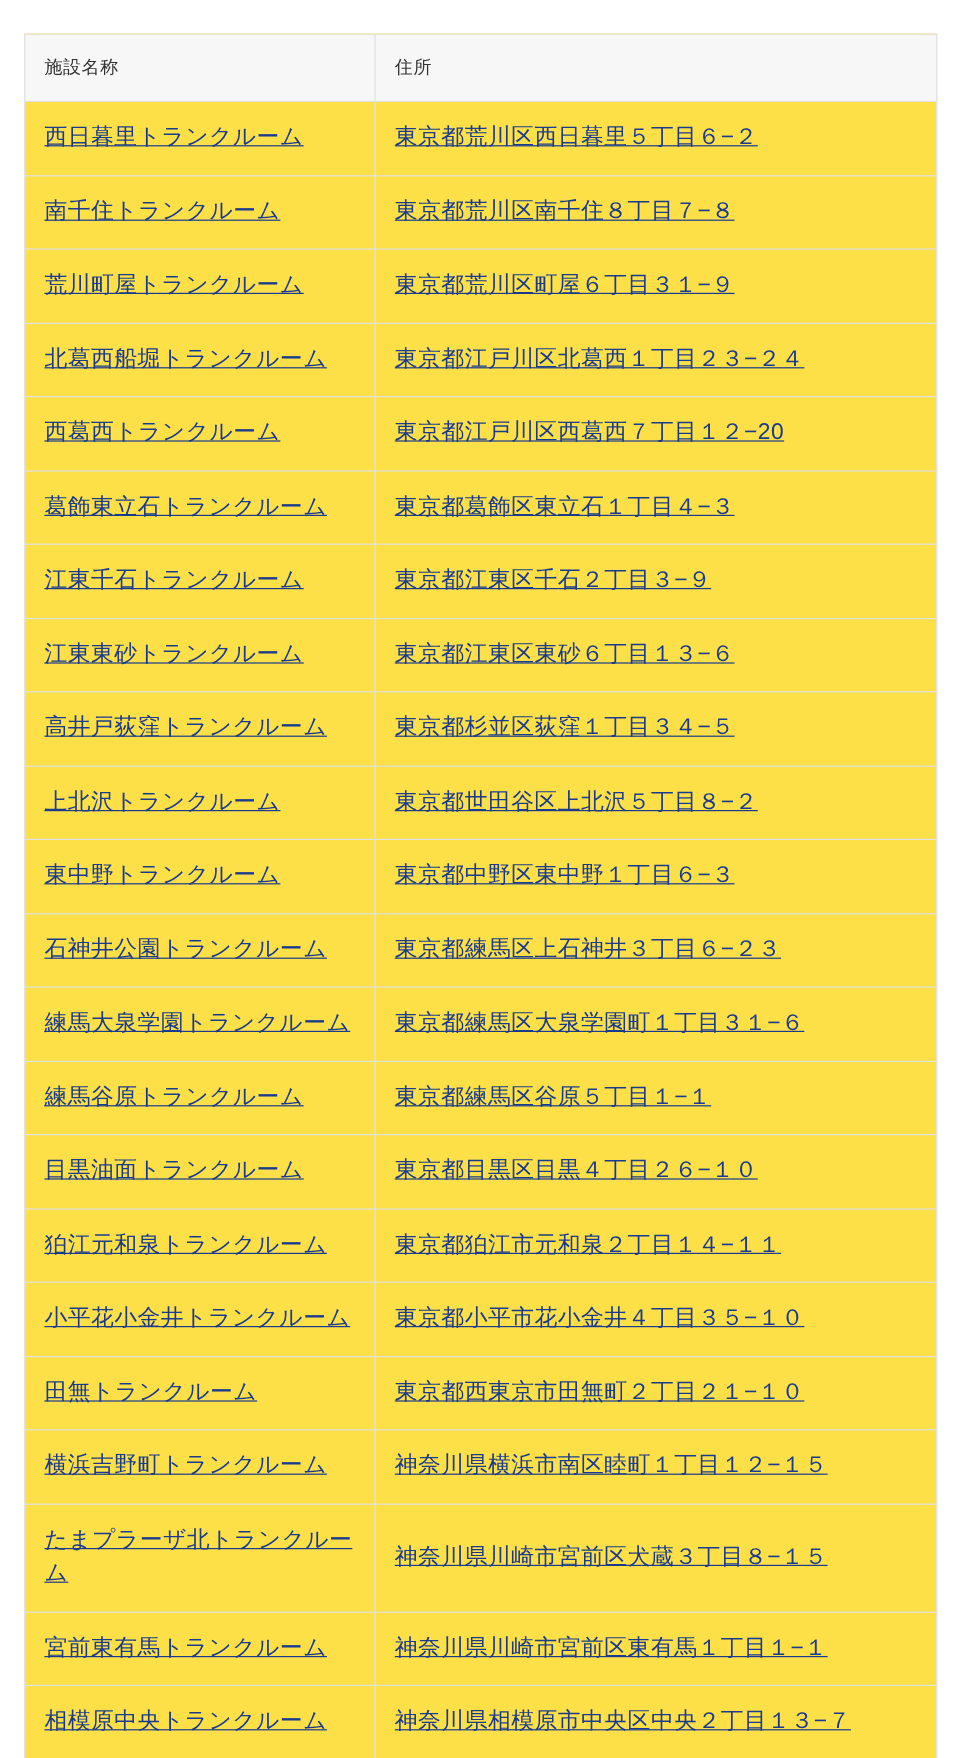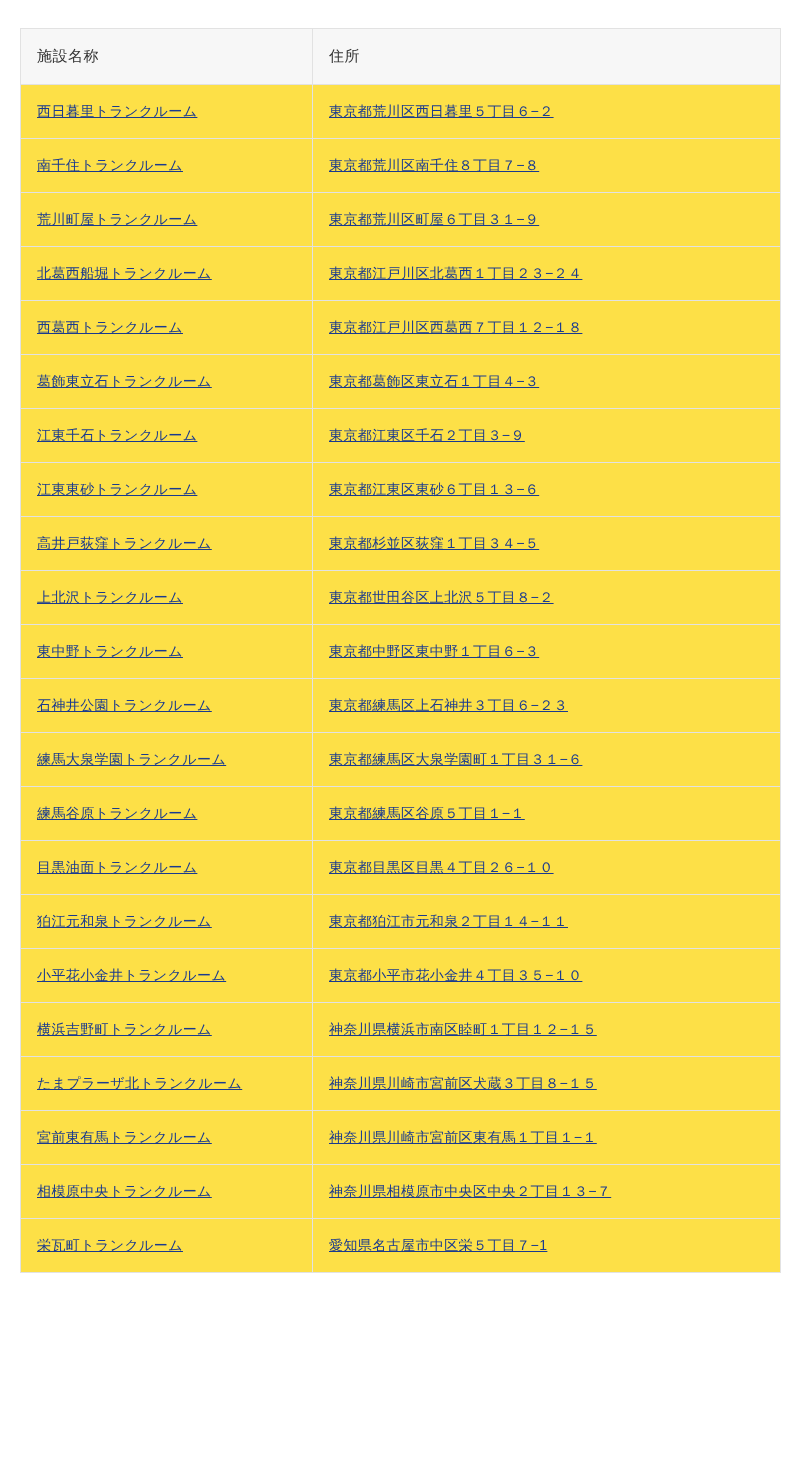--- a/index.html
+++ b/index.html
@@ -35,21 +35,21 @@
     font-size: 15px;
     font-weight: normal;
     text-align: left;
     padding: 18px 16px;
     border: 1px solid #e2e2e2;
     letter-spacing: 0.5px;
   }
   table.facility-table tbody td {
     border: 1px solid #e2e2e2;
     padding: 16px 16px;
-    font-size: 14px;
+    font-size: 19px;
     vertical-align: middle;
     line-height: 1.5;
     margin-top: 25px;
   }
   table.facility-table tbody tr {
     height: 54px;
   }
   a.cell-link {
     color: #1a3a8f;
     text-decoration: underline;
@@ -83,21 +83,21 @@
         <tr>
           <td><a class="cell-link" href="#">荒川町屋トランクルーム</a></td>
           <td><a class="cell-link" href="#">東京都荒川区町屋６丁目３１−９</a></td>
         </tr>
         <tr>
           <td><a class="cell-link" href="#">北葛西船堀トランクルーム</a></td>
           <td><a class="cell-link" href="#">東京都江戸川区北葛西１丁目２３−２４</a></td>
         </tr>
         <tr>
           <td><a class="cell-link" href="#">西葛西トランクルーム</a></td>
-          <td><a class="cell-link" href="#">東京都江戸川区西葛西７丁目１２−１８</a></td>
+          <td><a class="cell-link" href="#">東京都江戸川区西葛西７丁目１２−20</a></td>
         </tr>
         <tr>
           <td><a class="cell-link" href="#">葛飾東立石トランクルーム</a></td>
           <td><a class="cell-link" href="#">東京都葛飾区東立石１丁目４−３</a></td>
         </tr>
         <tr>
           <td><a class="cell-link" href="#">江東千石トランクルーム</a></td>
           <td><a class="cell-link" href="#">東京都江東区千石２丁目３−９</a></td>
         </tr>
         <tr>
@@ -134,20 +134,24 @@
         </tr>
         <tr>
           <td><a class="cell-link" href="#">狛江元和泉トランクルーム</a></td>
           <td><a class="cell-link" href="#">東京都狛江市元和泉２丁目１４−１１</a></td>
         </tr>
         <tr>
           <td><a class="cell-link" href="#">小平花小金井トランクルーム</a></td>
           <td><a class="cell-link" href="#">東京都小平市花小金井４丁目３５−１０</a></td>
         </tr>
         <tr>
+          <td><a class="cell-link" href="#">田無トランクルーム</a></td>
+          <td><a class="cell-link" href="#">東京都西東京市田無町２丁目２１−１０</a></td>
+        </tr>
+        <tr>
           <td><a class="cell-link" href="#">横浜吉野町トランクルーム</a></td>
           <td><a class="cell-link" href="#">神奈川県横浜市南区睦町１丁目１２−１５</a></td>
         </tr>
         <tr>
           <td><a class="cell-link" href="#">たまプラーザ北トランクルーム</a></td>
           <td><a class="cell-link" href="#">神奈川県川崎市宮前区犬蔵３丁目８−１５</a></td>
         </tr>
         <tr>
           <td><a class="cell-link" href="#">宮前東有馬トランクルーム</a></td>
           <td><a class="cell-link" href="#">神奈川県川崎市宮前区東有馬１丁目１−１</a></td>

